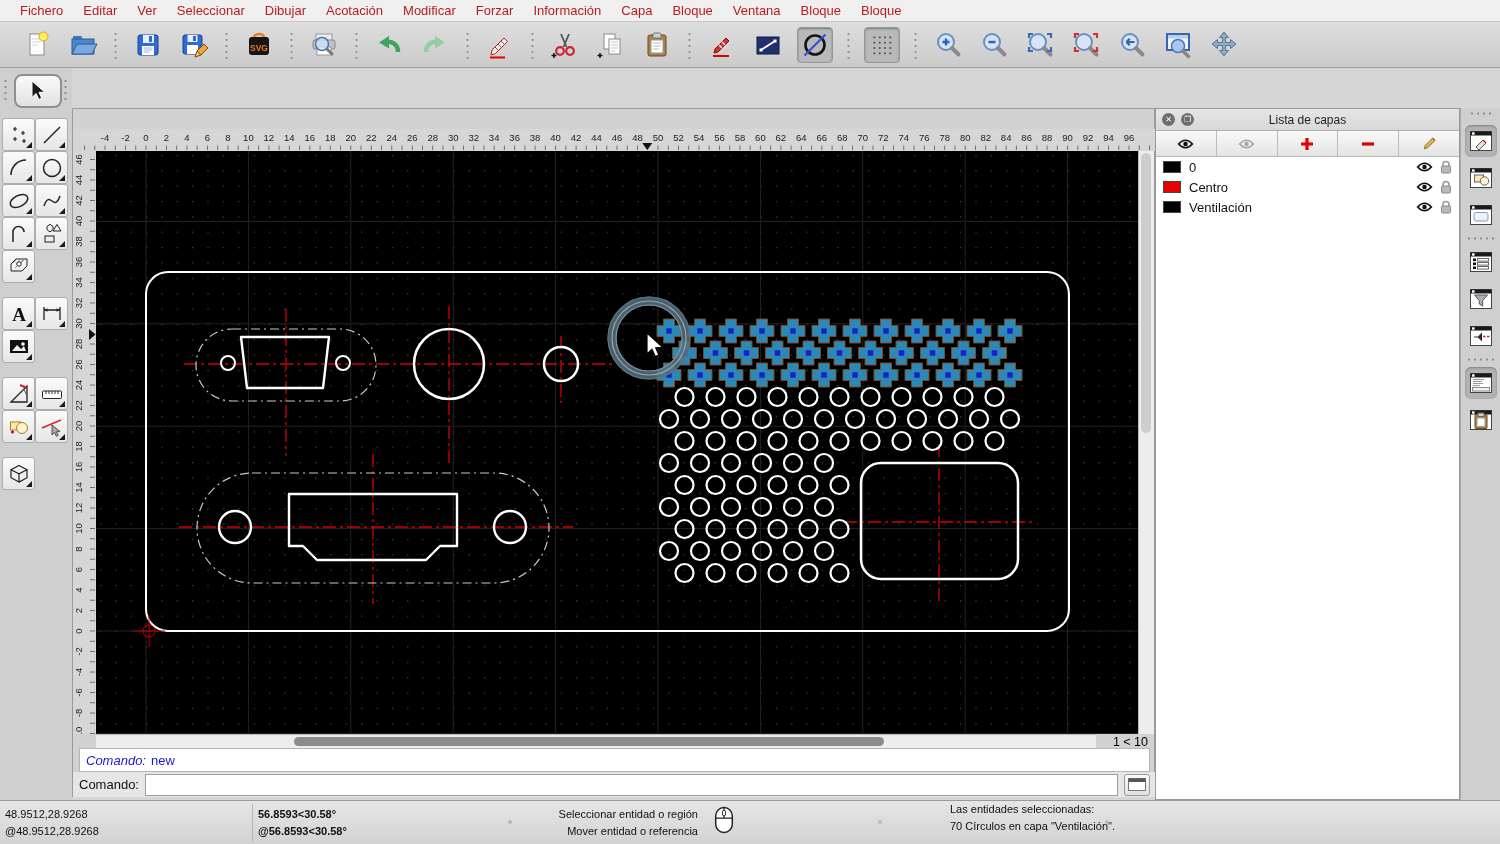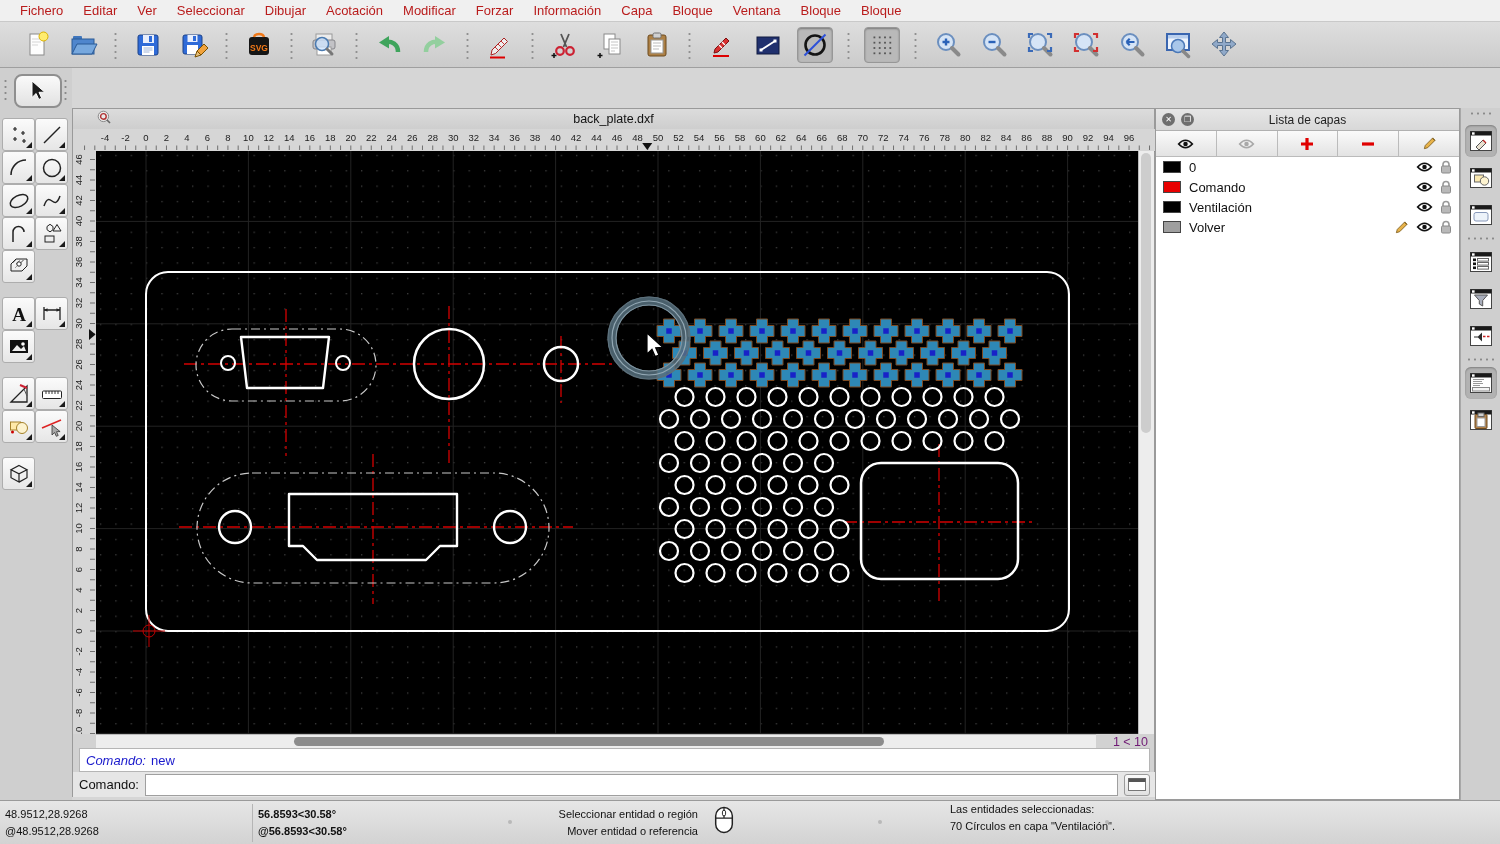--- a/index.html
+++ b/index.html
@@ -29,21 +29,21 @@
   .tabbar{position:absolute;left:0;top:0;width:100%;height:20px;background:linear-gradient(#dcdcdc,#cecece);border-bottom:1px solid #aaa;display:flex;align-items:center;}
   .tabbar .doc-title{position:absolute;left:0;right:0;text-align:center;font-size:12.5px;color:#111;}
   .tabbar .doc-icon{margin-left:24px;z-index:2;}
   .hruler{position:absolute;left:0;top:20px;width:1083px;height:22px;background:#d6d6d6;border-bottom:1px solid #8f8f8f;}
   .vruler{position:absolute;left:0;top:42px;width:23px;height:583px;background:#d6d6d6;border-right:1px solid #8f8f8f;}
   .cadwrap{position:absolute;left:23px;top:42px;width:1043px;height:583px;background:#000;}
   .vscroll{position:absolute;right:0;top:42px;width:15px;height:583px;background:#ededed;border-left:1px solid #bbb;}
   .vscroll .thumb{position:absolute;left:2px;top:2px;width:10px;height:280px;background:#cdcdcd;border-radius:5px;}
   .hscroll{position:absolute;left:23px;top:625px;width:1000px;height:14px;background:#ededed;border-top:1px solid #bbb;}
   .hscroll .thumb{position:absolute;left:198px;top:2px;width:590px;height:9px;background:#8c8c8c;border-radius:5px;}
-  .zoomratio{position:absolute;right:6px;top:626px;font-size:12.5px;color:#701a75;}
+  .zoomratio{position:absolute;right:6px;top:626px;font-size:12.5px;color:#000000;}
   .cmd-history{position:absolute;left:6px;top:639px;width:1071px;height:24px;background:#fff;border:1px solid #b5b5b5;box-sizing:border-box;font-size:13px;color:#1a1acc;display:flex;align-items:center;padding-left:6px;}
   .cmd-history .lbl{font-style:italic;margin-right:5px;}
   .cmd-input{position:absolute;left:0px;top:663px;width:1083px;height:25px;background:#e6e6e6;display:flex;align-items:center;padding:0 6px;box-sizing:border-box;}
   .cmd-input .lbl{font-size:13px;color:#111;margin-right:6px;white-space:nowrap;}
   .cmd-input input{flex:1;height:18px;border:1px solid #9f9f9f;background:#fff;font-size:12px;font-family:"Liberation Sans",sans-serif;}
   .cmd-kbd-btn{width:24px;height:20px;margin-left:6px;border:1px solid #9a9a9a;background:linear-gradient(#fafafa,#e0e0e0);border-radius:3px;display:flex;align-items:center;justify-content:center;}
   
   .layers{position:absolute;left:1155px;top:108px;width:305px;height:692px;background:#fff;border:1px solid #9a9a9a;box-sizing:border-box;}
   .layers .titlebar{height:21px;background:linear-gradient(#e6e6e6,#d8d8d8);border-bottom:1px solid #b0b0b0;position:relative;display:flex;align-items:center;}
   .layers .titlebar .t{position:absolute;left:0;right:0;text-align:center;font-size:12px;color:#222;}
@@ -428,30 +428,20 @@
               <path d="M12 3.5l8 4.2-8 4.2-8-4.2z M4 7.7v8l8 4.4v-8.2 M20 7.7v8l-8 4.4" fill="none" stroke="#222" stroke-width="1.2"></path>
             </svg>
             <span class="corner"></span>
           </div>
           <div class="toolbtn empty"></div>
         </div>
       </div>
   </div>
 
   <div class="mdi">
-    <div class="tabbar">
-      <span class="doc-icon">
-        <svg width="14" height="14" viewBox="0 0 14 14">
-            <circle cx="6.4" cy="6.4" r="5.2" fill="#e9e9e9" stroke="#8a8a8a"></circle>
-            <circle cx="6.4" cy="6.4" r="2.8" fill="none" stroke="#b03030" stroke-width="1.4"></circle>
-            <path d="M10 10l3 3" stroke="#666" stroke-width="1.6"></path>
-          </svg>
-      </span>
-      <span class="doc-title">back_plate.dxf</span>
-    </div>
     <div class="hruler"><svg width="1083" height="22" viewBox="0 0 1083 22">
           <line x1="11.560000000000002" y1="16.5" x2="11.560000000000002" y2="21" stroke="#555" stroke-width="0.8"></line>
           <line x1="21.799999999999997" y1="16.5" x2="21.799999999999997" y2="21" stroke="#555" stroke-width="0.8"></line>
           <line x1="32.04" y1="16.5" x2="32.04" y2="21" stroke="#555" stroke-width="0.8"></line>
           <line x1="42.28" y1="16.5" x2="42.28" y2="21" stroke="#555" stroke-width="0.8"></line>
           <line x1="52.519999999999996" y1="16.5" x2="52.519999999999996" y2="21" stroke="#555" stroke-width="0.8"></line>
           <line x1="62.76" y1="16.5" x2="62.76" y2="21" stroke="#555" stroke-width="0.8"></line>
           <line x1="73" y1="16.5" x2="73" y2="21" stroke="#555" stroke-width="0.8"></line>
           <line x1="83.24" y1="16.5" x2="83.24" y2="21" stroke="#555" stroke-width="0.8"></line>
           <line x1="93.48" y1="16.5" x2="93.48" y2="21" stroke="#555" stroke-width="0.8"></line>
@@ -968,59 +958,37 @@
           </span>
           <span class="ric" style="left: 283px;">
             <svg width="14" height="14" viewBox="0 0 14 14">
               <path d="M4 6V4.5a3 3 0 0 1 6 0V6" fill="none" stroke="#9a9a9a" stroke-width="1.6"></path>
               <rect x="2.5" y="6" width="9" height="7" rx="1.2" fill="#b9b9b9" stroke="#8a8a8a"></rect>
             </svg>
           </span>
         </div>
         <div class="lrow">
           <span class="swatch" style="background: rgb(232, 0, 0);"></span>
-          <span>Comando</span>
+          <span>Centro</span>
           <span class="ric" style="left: 260px;">
             <svg width="17" height="12" viewBox="0 0 16 11">
               <path d="M1.5 5.5Q8 -1.5 14.5 5.5Q8 12.5 1.5 5.5Z" fill="none" stroke="#111" stroke-width="1.5"></path>
               <circle cx="8" cy="5.5" r="2.1" fill="#111"></circle>
             </svg>
           </span>
           <span class="ric" style="left: 283px;">
             <svg width="14" height="14" viewBox="0 0 14 14">
               <path d="M4 6V4.5a3 3 0 0 1 6 0V6" fill="none" stroke="#9a9a9a" stroke-width="1.6"></path>
               <rect x="2.5" y="6" width="9" height="7" rx="1.2" fill="#b9b9b9" stroke="#8a8a8a"></rect>
             </svg>
           </span>
         </div>
         <div class="lrow">
           <span class="swatch" style="background: rgb(0, 0, 0);"></span>
           <span>Ventilación</span>
-          <span class="ric" style="left: 260px;">
-            <svg width="17" height="12" viewBox="0 0 16 11">
-              <path d="M1.5 5.5Q8 -1.5 14.5 5.5Q8 12.5 1.5 5.5Z" fill="none" stroke="#111" stroke-width="1.5"></path>
-              <circle cx="8" cy="5.5" r="2.1" fill="#111"></circle>
-            </svg>
-          </span>
-          <span class="ric" style="left: 283px;">
-            <svg width="14" height="14" viewBox="0 0 14 14">
-              <path d="M4 6V4.5a3 3 0 0 1 6 0V6" fill="none" stroke="#9a9a9a" stroke-width="1.6"></path>
-              <rect x="2.5" y="6" width="9" height="7" rx="1.2" fill="#b9b9b9" stroke="#8a8a8a"></rect>
-            </svg>
-          </span>
-        </div>
-        <div class="lrow">
-          <span class="swatch" style="background: rgb(159, 159, 159);"></span>
-          <span>Volver</span>
-          <span class="ric" style="left: 238px;">
-            <svg width="15" height="15" viewBox="0 0 16 16">
-              <path d="M2.5 13.5l1-3.5 8-8 2.5 2.5-8 8z" fill="#e8b34a" stroke="#7a5a1a" stroke-width="0.9"></path>
-              <path d="M11 2.5l2.5 2.5" stroke="#7a5a1a" stroke-width="0.9"></path>
-            </svg>
-          </span>
           <span class="ric" style="left: 260px;">
             <svg width="17" height="12" viewBox="0 0 16 11">
               <path d="M1.5 5.5Q8 -1.5 14.5 5.5Q8 12.5 1.5 5.5Z" fill="none" stroke="#111" stroke-width="1.5"></path>
               <circle cx="8" cy="5.5" r="2.1" fill="#111"></circle>
             </svg>
           </span>
           <span class="ric" style="left: 283px;">
             <svg width="14" height="14" viewBox="0 0 14 14">
               <path d="M4 6V4.5a3 3 0 0 1 6 0V6" fill="none" stroke="#9a9a9a" stroke-width="1.6"></path>
               <rect x="2.5" y="6" width="9" height="7" rx="1.2" fill="#b9b9b9" stroke="#8a8a8a"></rect>

